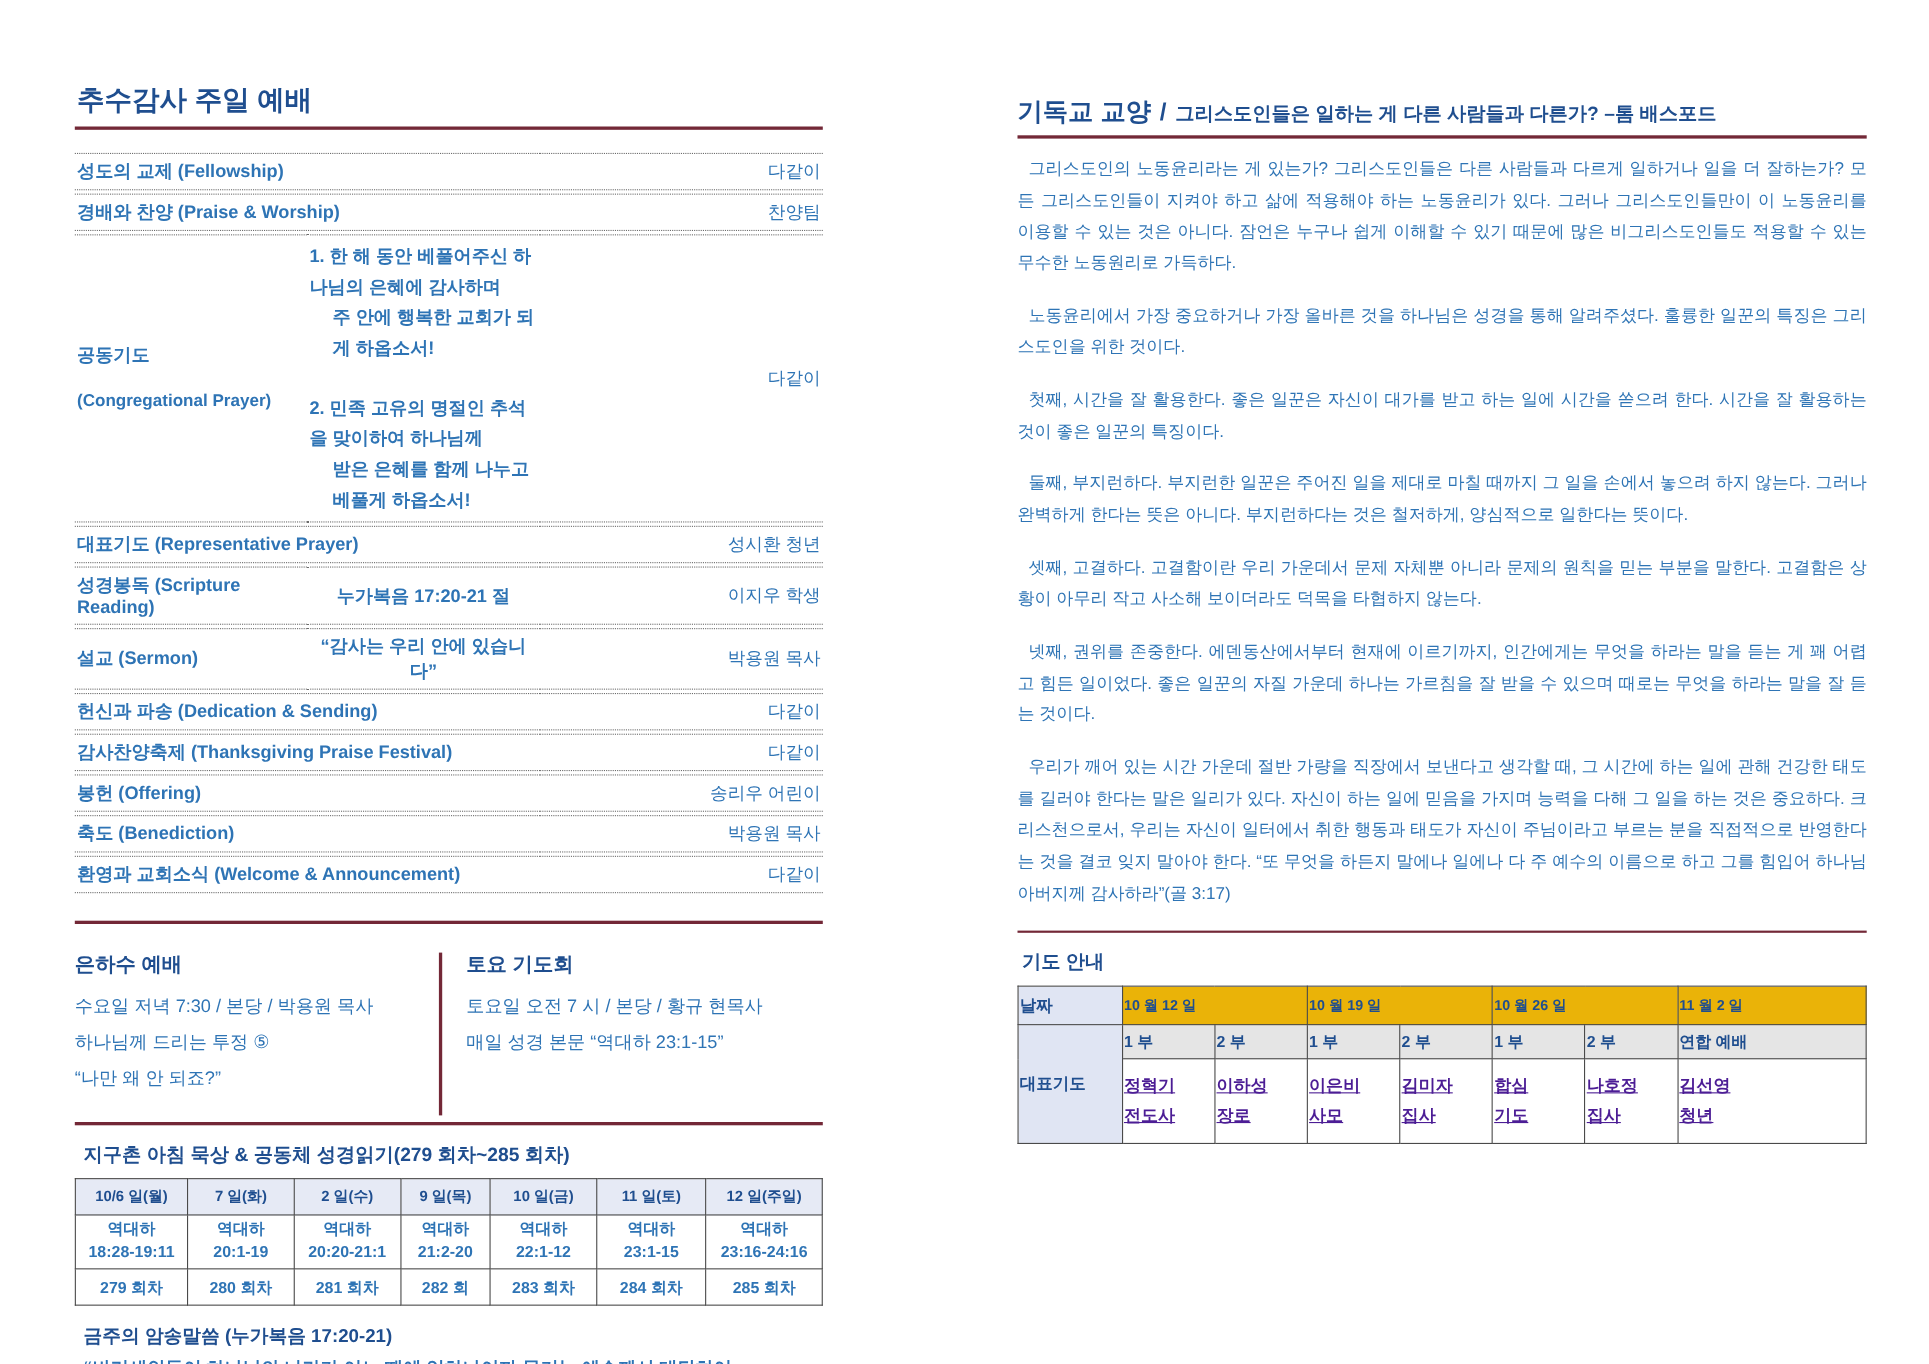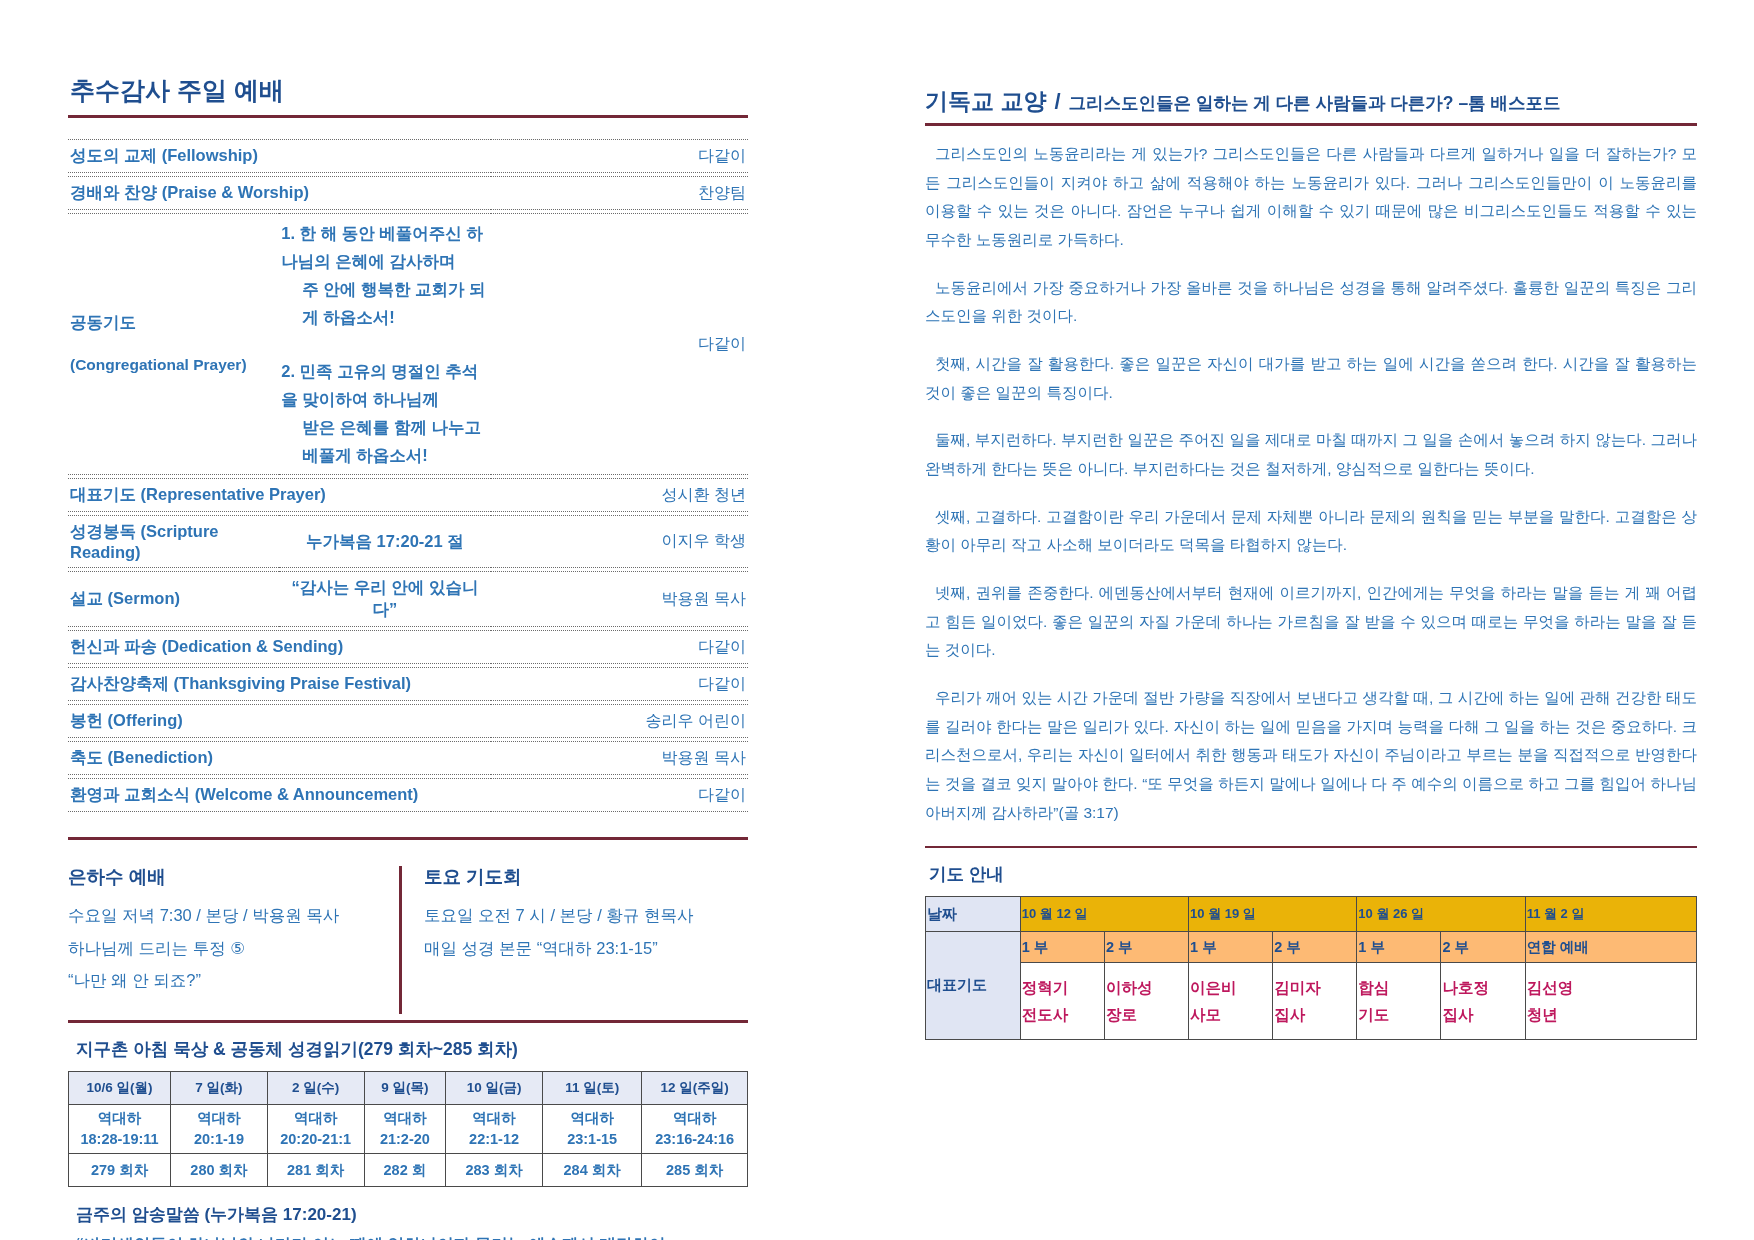--- a/index.html
+++ b/index.html
@@ -54,22 +54,22 @@
   .article-sub{font-size:17.5px;font-weight:bold;color:#1f4e8f;}
   .article-rule{border:none;border-top:3px solid #732837;margin:0 0 14px 0;}
   .para{font-size:15.5px;color:#2e74b5;line-height:1.85;text-align:justify;margin:0 0 19px 0;text-indent:10px;font-weight:500;}
 
   .pg-rule{border:none;border-top:2px solid #732837;margin:8px 0 0 0;}
   .pg-title{font-size:17.5px;font-weight:bold;color:#1f4e8f;margin:14px 0 10px 4px;}
   table.pguide{width:100%;border-collapse:collapse;table-layout:fixed;}
   table.pguide td,table.pguide th{border:1.5px solid #4a4a4a;text-align:left;vertical-align:middle;}
   table.pguide .hd{background:#e0e5f3;font-size:15px;font-weight:bold;color:#1f4e8f;}
   .pg-date{height:32px;font-size:13px;font-weight:bold;color:#1f4e8f;background:#eab308;}
-  .pg-part{height:28px;font-size:14.5px;font-weight:bold;color:#1f4e8f;background:#fdba74;}
-  .pg-name{height:74px;font-size:15.5px;font-weight:bold;color:#be185d;line-height:1.8;background:#ffffff;}
+  .pg-part{height:28px;font-size:14.5px;font-weight:bold;color:#1f4e8f;background:#e5e5e5;}
+  .pg-name{height:74px;font-size:15.5px;font-weight:bold;color:#4c1d95;line-height:1.8;background:#ffffff;text-decoration:underline;}
 </style>
 </head>
 <body>
 
 <div class="col-left">
 
   <h1 class="page-title">추수감사 주일 예배</h1>
   <hr class="title-rule">
 
   <table class="service">

